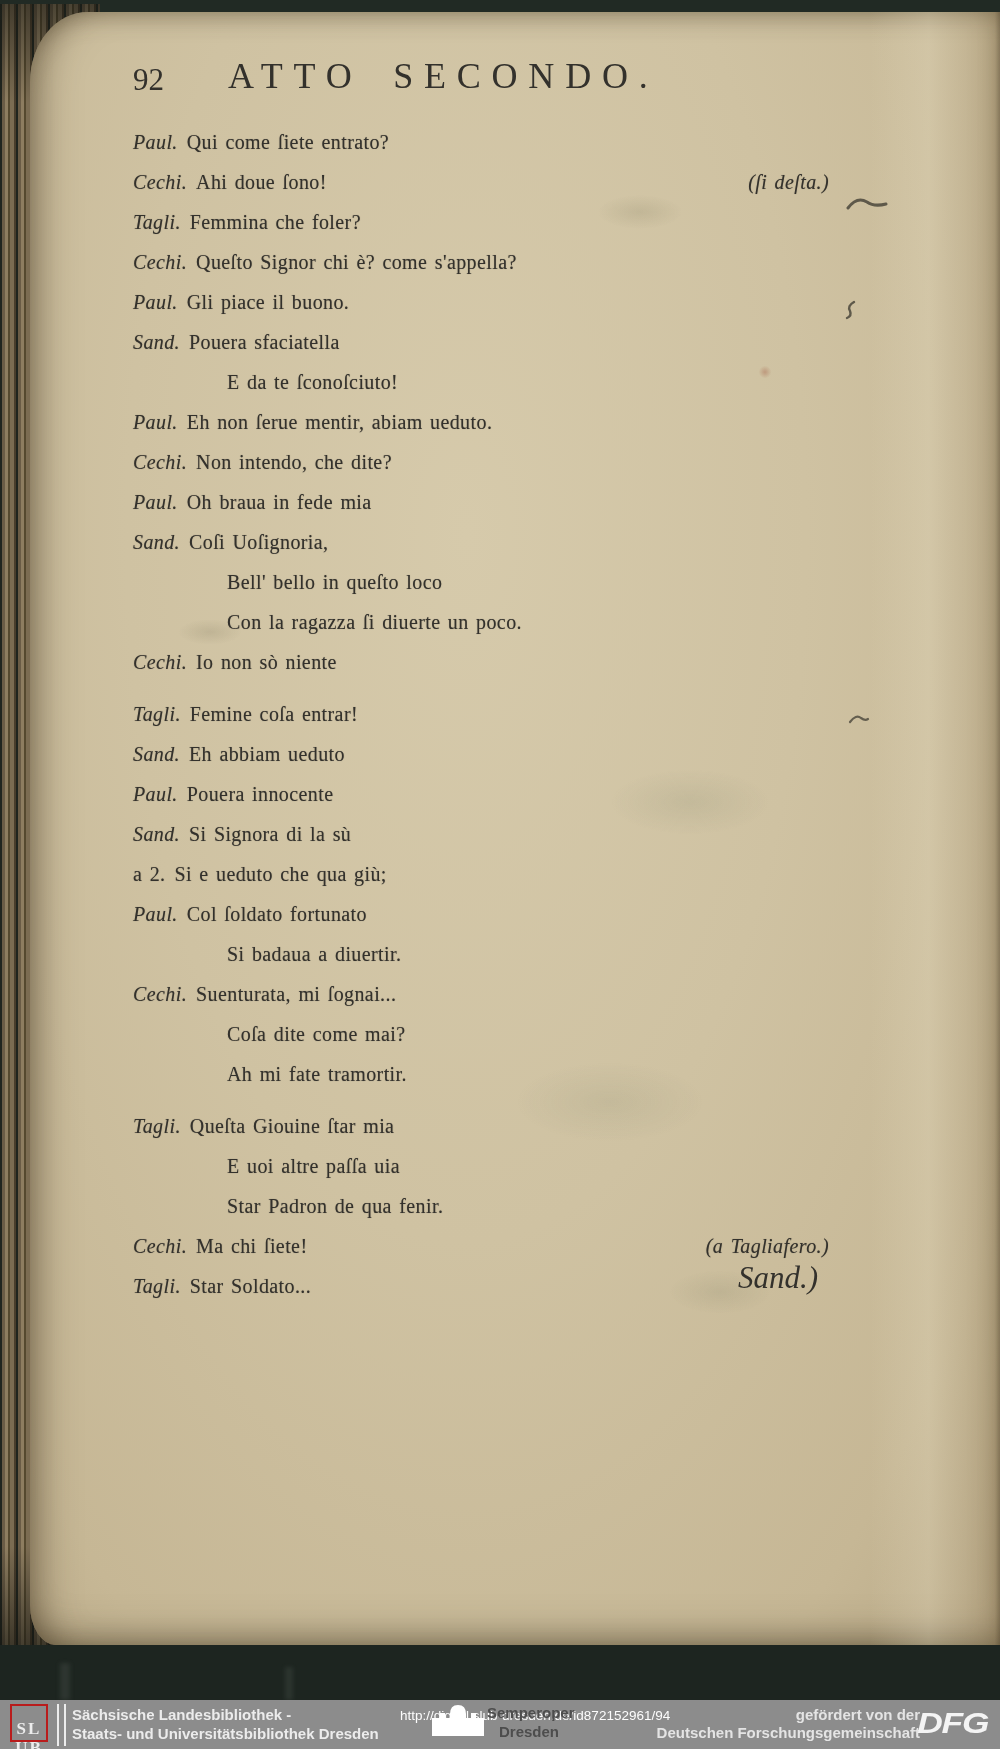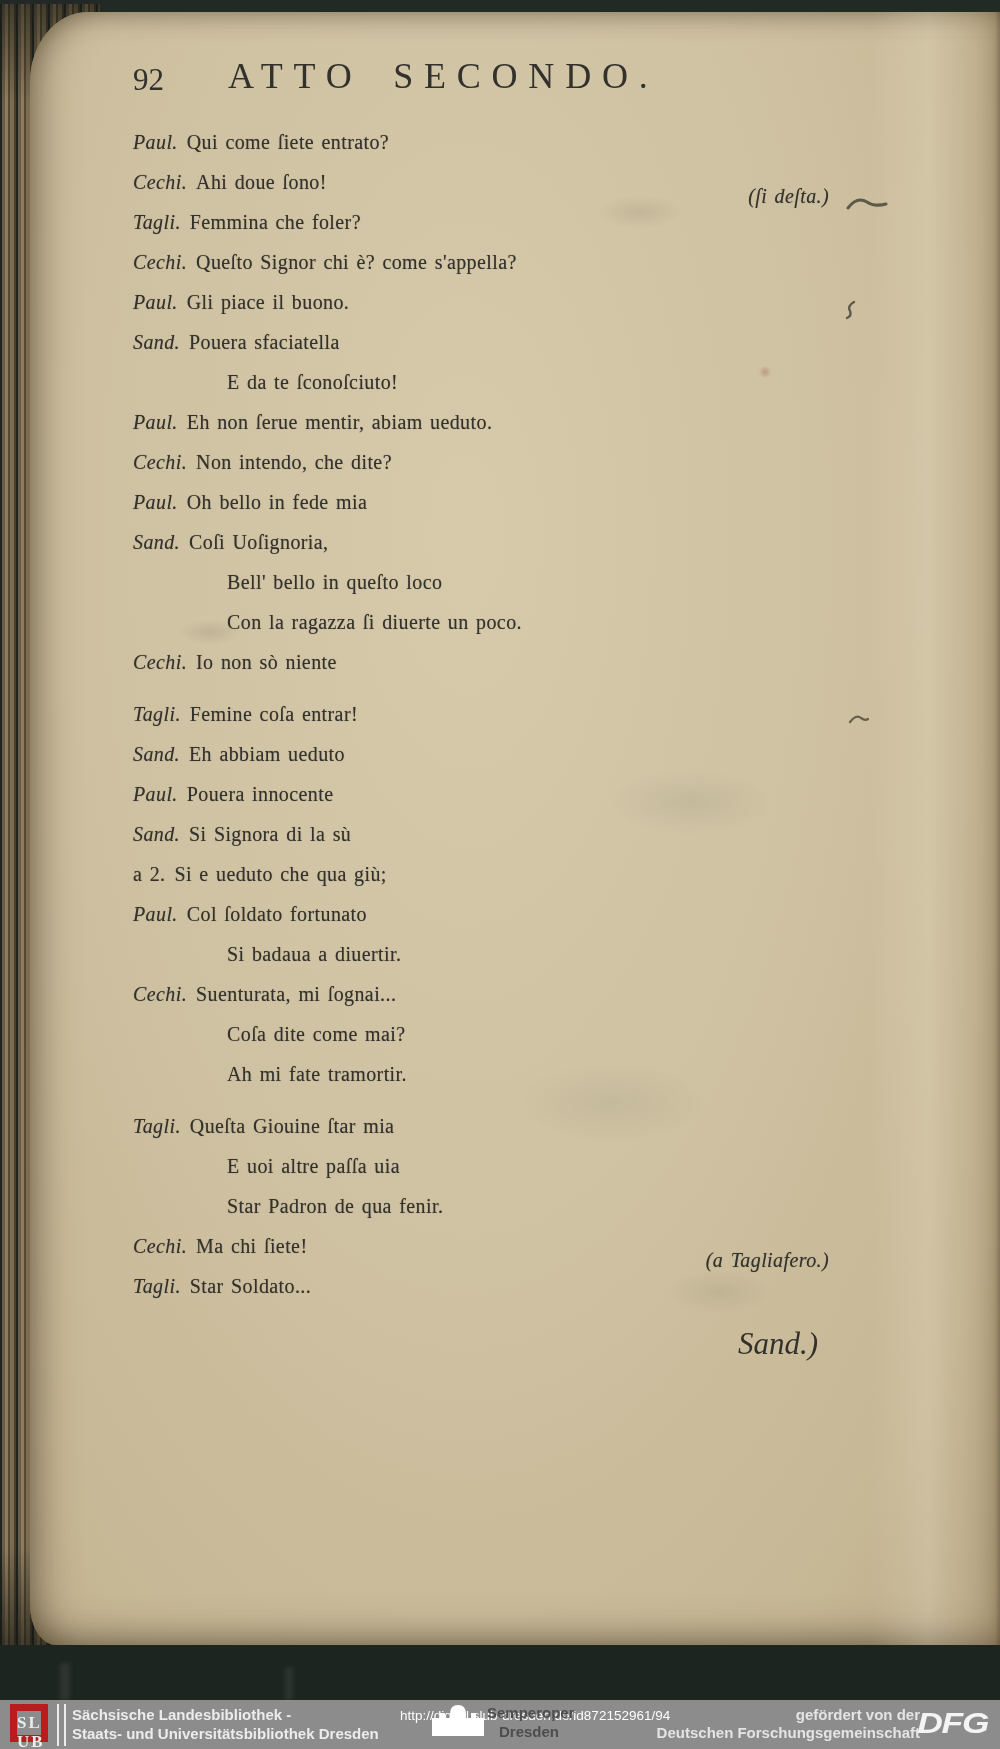--- a/index.html
+++ b/index.html
@@ -52,33 +52,33 @@
              letter-spacing:.30em;word-spacing:.30em;}
 
   
   .textblock{position:absolute;left:133px;top:122px;width:736px;font-size:20px;
              text-shadow:0 0 1px rgba(40,38,32,.4);}
   .line{position:relative;line-height:40px;white-space:nowrap;letter-spacing:.4px;word-spacing:2px;}
   .line.gap{margin-top:12px;}
   .line.indent{padding-left:94px;}
   .speaker{font-style:italic;margin-right:9px;}
   .speaker.roman{font-style:normal;}
-  .stagedir{position:absolute;right:40px;top:0;font-style:italic;margin-top:14px;}
-  .catchword{position:absolute;top:1326px;right:182px;font-style:italic;font-size:31px;}
+  .stagedir{position:absolute;right:40px;top:0;font-style:italic;}
+  .catchword{position:absolute;top:1260px;right:182px;font-style:italic;font-size:31px;}
 
   
   .inkmark{position:absolute;opacity:.75;}
   .inkmark svg{display:block;}
 
   
   .footer{position:absolute;left:0;right:0;top:1700px;height:49px;background:#8c8c8c;z-index:8;
           font-family:"Liberation Sans","DejaVu Sans",sans-serif;}
-  .slub-box{position:absolute;left:10px;top:4px;width:38px;height:38px;border:7px solid #b91c1c;
+  .slub-box{position:absolute;left:10px;top:4px;width:38px;height:38px;border:2px solid #b91c1c;
             color:#ececec;text-align:center;font:600 17px/19px "Liberation Serif","DejaVu Serif",serif;
-            letter-spacing:2px;padding-top:2px;box-sizing:border-box;}
+            letter-spacing:2px;padding-top:13px;box-sizing:border-box;}
   .slub-rules{position:absolute;left:57px;top:4px;width:5px;height:42px;
               border-left:2px solid #ececec;border-right:2px solid #ececec;}
   .lib-text{position:absolute;left:72px;top:5px;color:#ececec;font-weight:bold;
             font-size:15px;line-height:19px;}
   .url-text{position:absolute;left:400px;top:8px;color:#fdfdfd;font-size:13.5px;z-index:1;}
   .semper-icon{position:absolute;left:430px;top:2px;z-index:2;}
   .wm1{position:absolute;left:487px;top:4px;color:#4d4d4d;font-weight:bold;font-size:15px;z-index:3;}
   .wm2{position:absolute;left:499px;top:23px;color:#4d4d4d;font-weight:bold;font-size:15px;z-index:3;}
   .funding{position:absolute;right:80px;top:6px;color:#e4e4e4;font-weight:bold;
            font-size:15px;line-height:18px;text-align:right;}
@@ -129,21 +129,21 @@
   </div>
         <div class="line">
     <span class="speaker">Paul.</span><span class="verse">Eh non ſerue mentir, abiam ueduto.</span>
     
   </div>
         <div class="line">
     <span class="speaker">Cechi.</span><span class="verse">Non intendo, che dite?</span>
     
   </div>
         <div class="line">
-    <span class="speaker">Paul.</span><span class="verse">Oh bello in fede mia</span>
+    <span class="speaker">Paul.</span><span class="verse">Oh braua in fede mia</span>
     
   </div>
         <div class="line">
     <span class="speaker">Sand.</span><span class="verse">Coſi Uoſignoria,</span>
     
   </div>
         <div class="line indent">
     <span class="verse">Bell' bello in queſto loco</span>
     
   </div>

